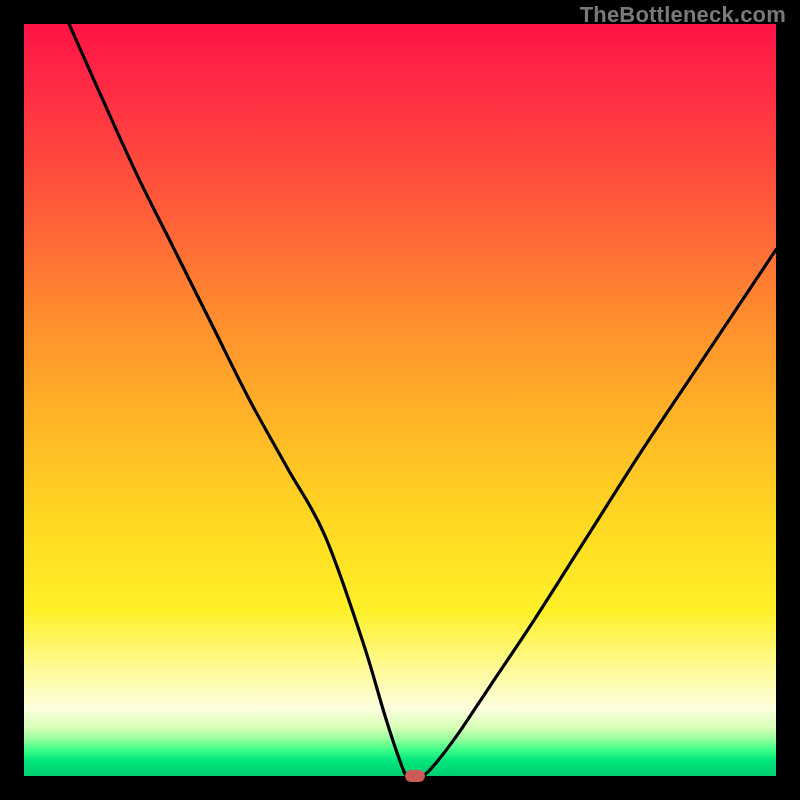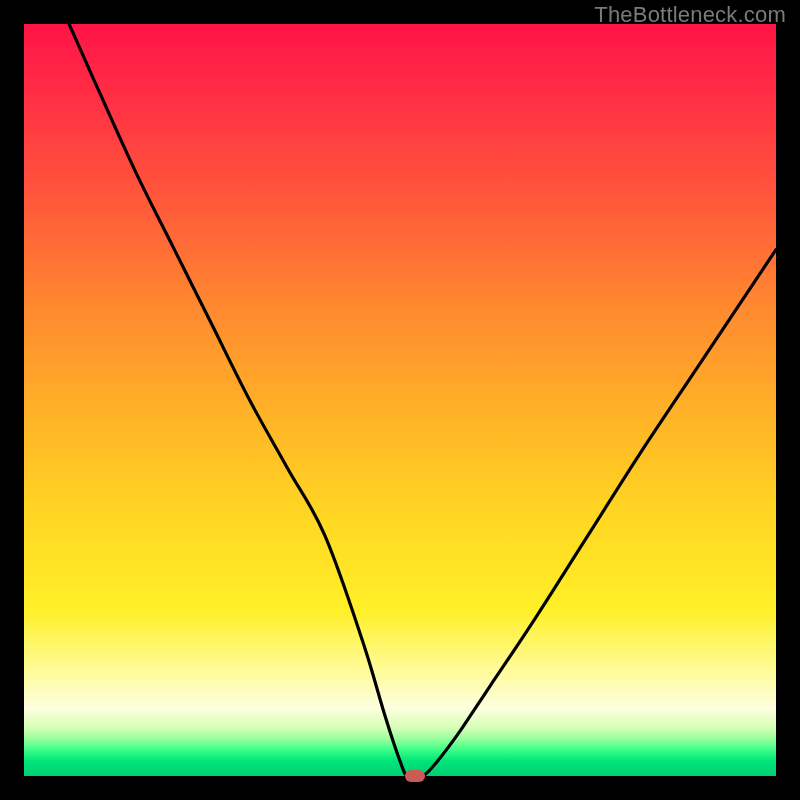--- a/index.html
+++ b/index.html
@@ -15,21 +15,21 @@
     position: relative;
     width: 800px;
     height: 800px;
     background: #000;
   }
   .watermark {
     position: absolute;
     top: 2px;
     right: 14px;
     font-size: 22px;
-    font-weight: 400;
+    font-weight: 700;
     color: #7a7a7a;
     letter-spacing: 0.2px;
     z-index: 5;
   }
   .plot-area {
     position: absolute;
     left: 24px;
     top: 24px;
     width: 752px;
     height: 752px;

